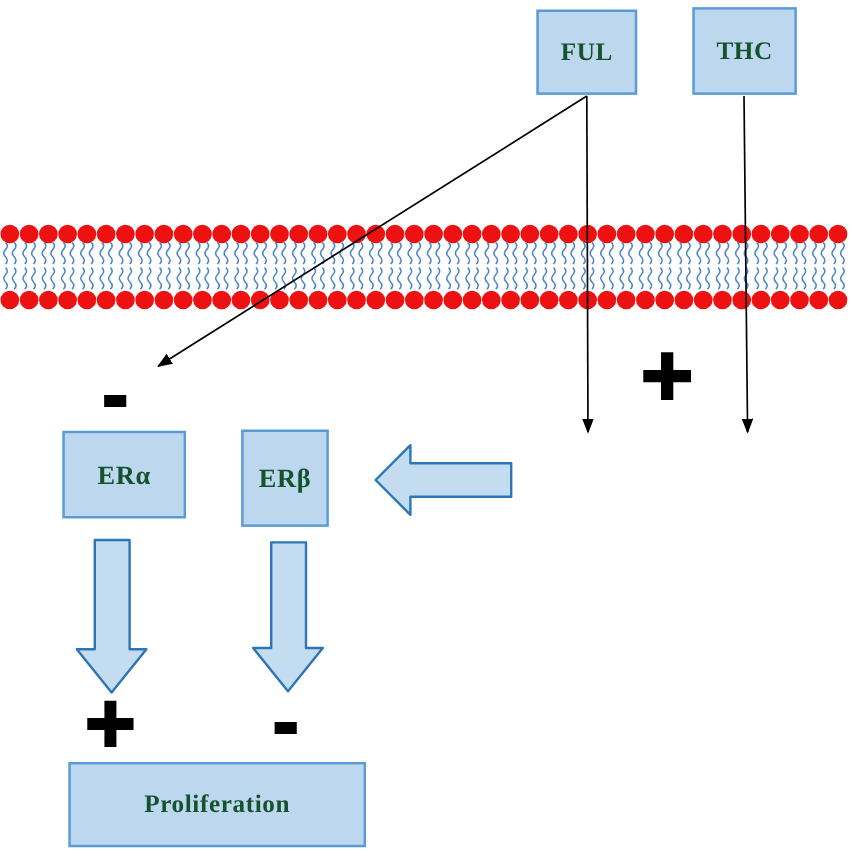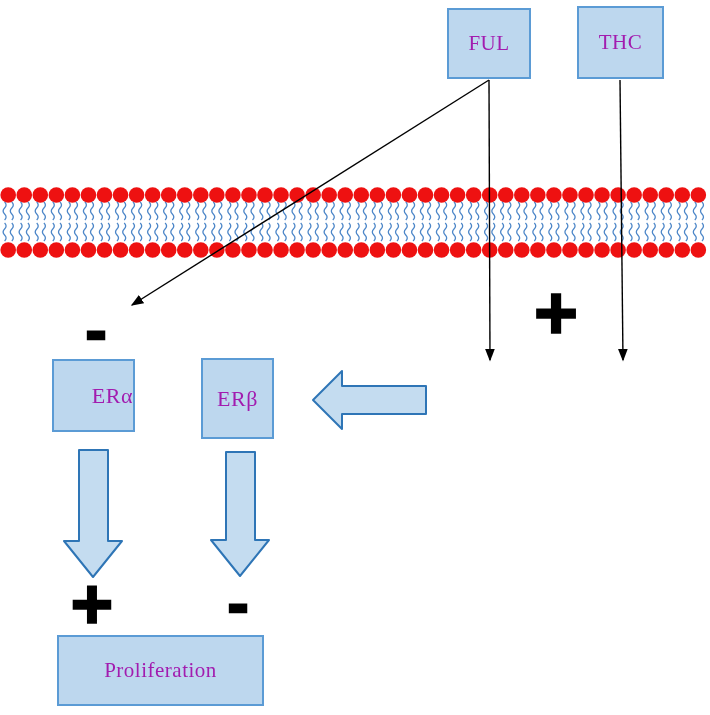--- a/index.html
+++ b/index.html
@@ -9,30 +9,30 @@
     background:#ffffff;
     overflow:hidden;
     font-family:"Liberation Serif","DejaVu Serif",serif;
   }
   .layer{position:absolute;left:0;top:0;}
   .node{
     position:absolute;
     background:var(--node-fill,#BDD7EE);
     border:2px solid var(--node-border,#5B9BD5);
     display:flex;align-items:center;justify-content:center;
-    font-weight:normal;color:#a21caf;
+    font-weight:bold;color:#14532d;
     box-sizing:border-box;
     letter-spacing:.5px;
   }
   #node-ful          {left:447px;top:8px;  width:84px; height:71px; font-size:21px;}
   #node-thc          {left:577px;top:6px;  width:87px; height:73px; font-size:21px;}
-  #node-er-alpha     {left:52px; top:359px;width:83px; height:73px; font-size:22px;justify-content:flex-end;}
+  #node-er-alpha     {left:52px; top:359px;width:103px; height:73px; font-size:22px;}
   #node-er-beta      {left:201px;top:358px;width:73px; height:81px; font-size:22px;}
   #node-upregulation {left:442px;top:365px;width:225px;height:69px; font-size:23px;}
-  #node-proliferation{left:57px; top:635px;width:207px;height:71px; font-size:21px;}
+  #node-proliferation{left:57px; top:635px;width:248px;height:71px; font-size:21px;}
   .sign{
     position:absolute;
     transform:translate(-50%,-50%);
     font-family:"DejaVu Sans","Liberation Sans",sans-serif;
     font-weight:900;color:#000;line-height:1;
     -webkit-text-stroke:3px #000;
   }
   #sign-minus-top   {left:96px; top:332px;font-size:52px;-webkit-text-stroke:2.5px #000;}
   #sign-plus-mid    {left:556px;top:312px;font-size:58px;-webkit-text-stroke:3.5px #000;}
   #sign-plus-bottom {left:92px; top:603px;font-size:56px;-webkit-text-stroke:3.5px #000;}

